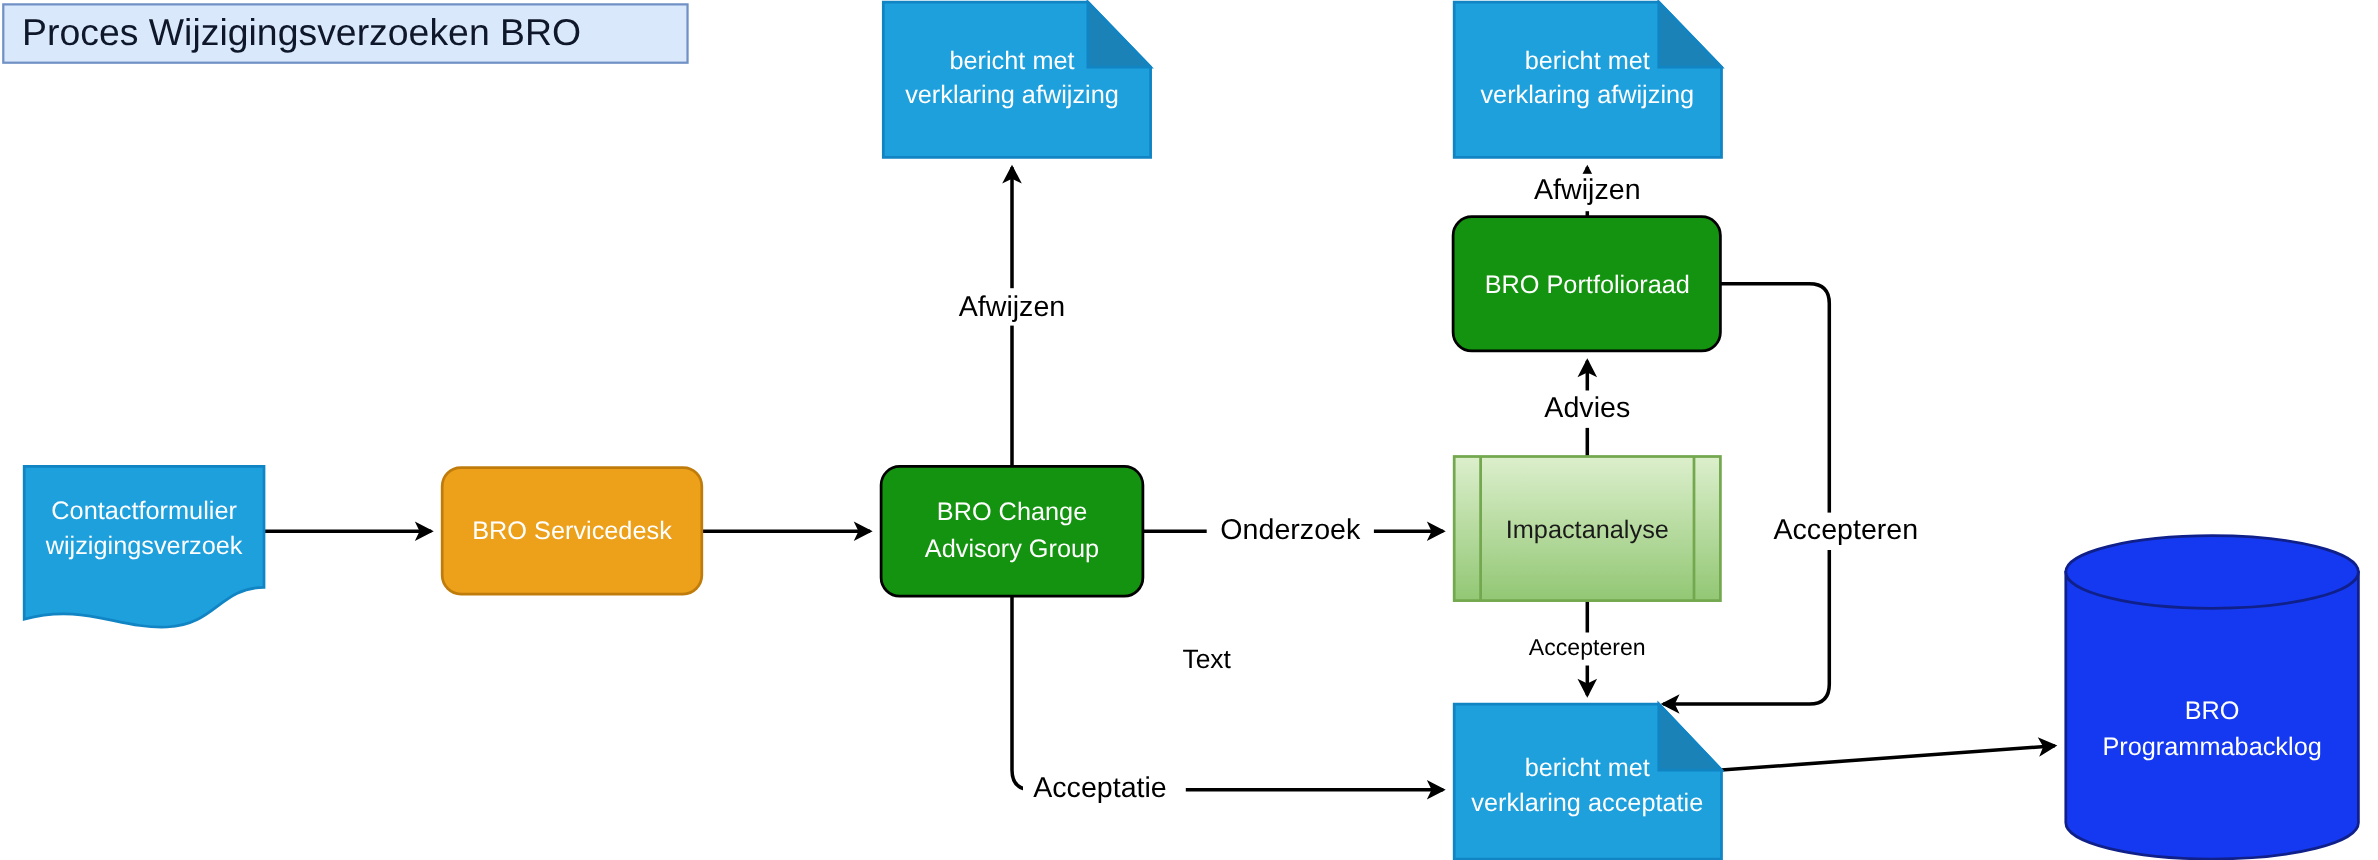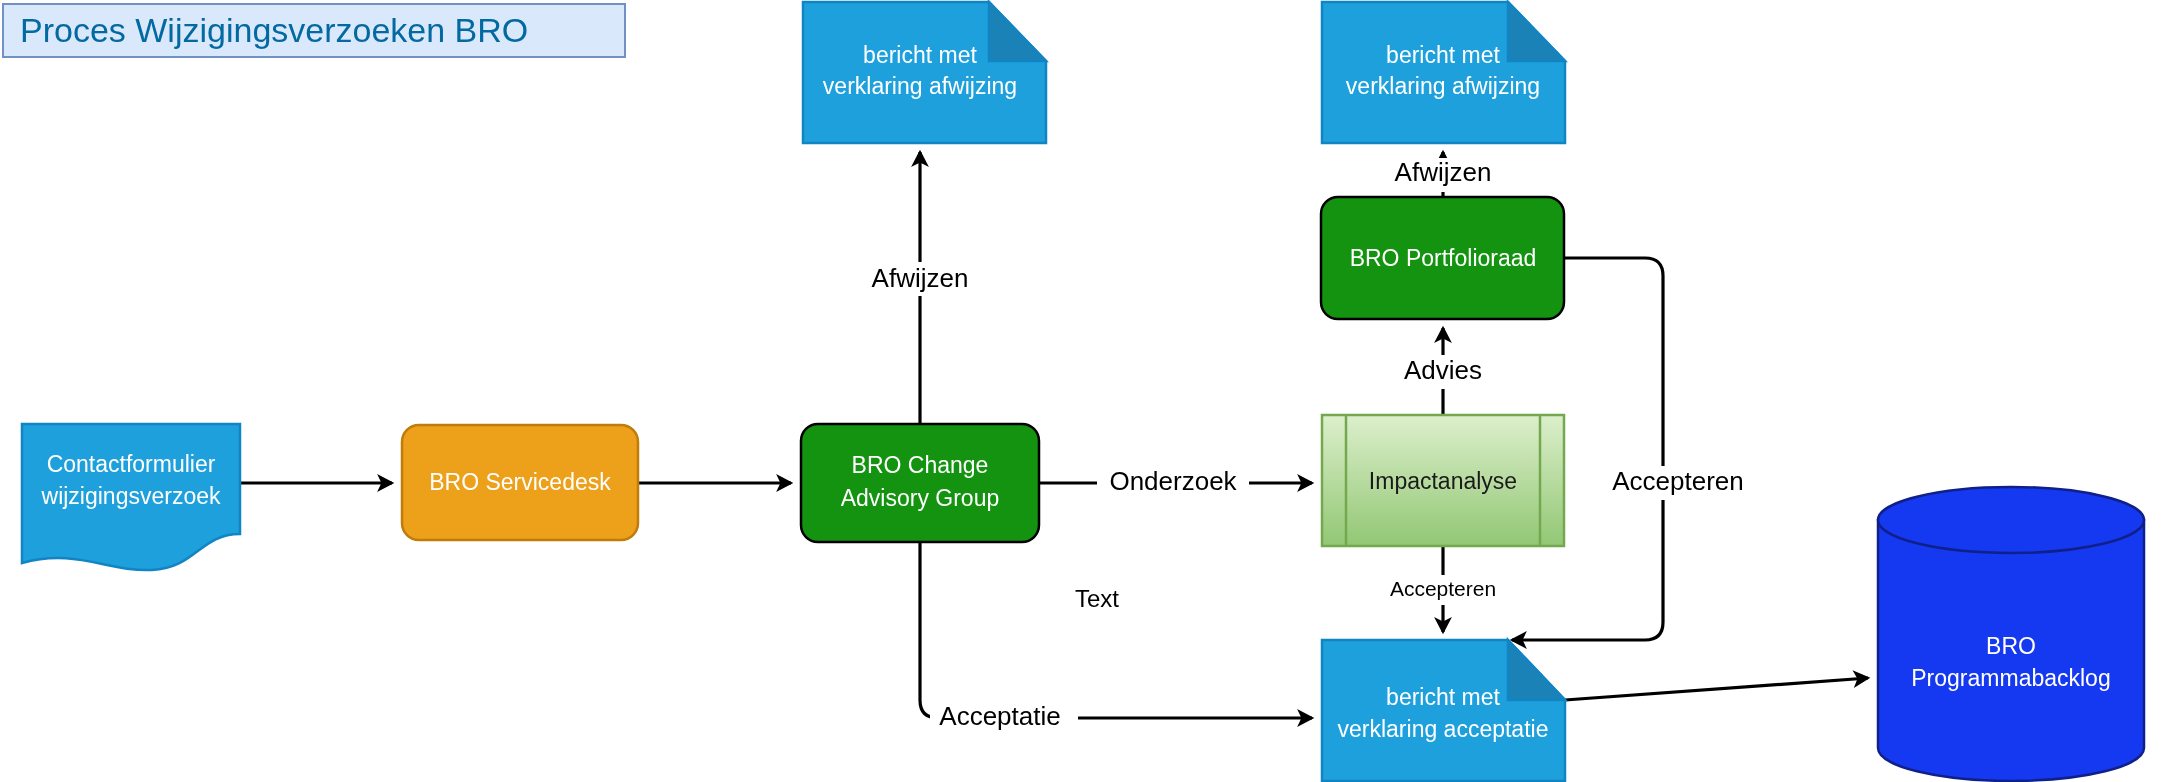--- a/index.html
+++ b/index.html
@@ -6,21 +6,21 @@
   body{width:2162px;height:782px;overflow:hidden;font-family:"Liberation Sans",sans-serif;}
   #stage{position:relative;width:2162px;height:782px;background:#ffffff;}
   svg#diagram{position:absolute;left:0;top:0;width:2162px;height:782px;display:block;}
   .node-label{font-family:"Liberation Sans",sans-serif;fill:#ffffff;text-anchor:middle;dominant-baseline:middle;}
   .node-label.dark{fill:#1a1a1a;}
   .edge-label{font-family:"Liberation Sans",sans-serif;fill:#000000;text-anchor:middle;dominant-baseline:middle;}
   .edge{fill:none;stroke:#000000;stroke-width:3.2;}
   .title-box{position:absolute;left:2px;top:3px;width:624px;height:55px;
       background:#dae8fc;border:2px solid #7191c4;box-sizing:border-box;
       display:flex;align-items:center;padding-left:16px;}
-  .title-text{font-family:"Liberation Sans",sans-serif;font-size:34px;color:#0369a1;white-space:nowrap;}
+  .title-text{font-family:"Liberation Sans",sans-serif;font-size:34px;color:#0f172a;white-space:nowrap;}
 </style>
 </head>
 <body>
 
 <div id="stage">
 
   <div class="title-box">
     <span class="title-text">Proces Wijzigingsverzoeken BRO</span>
   </div>
 

